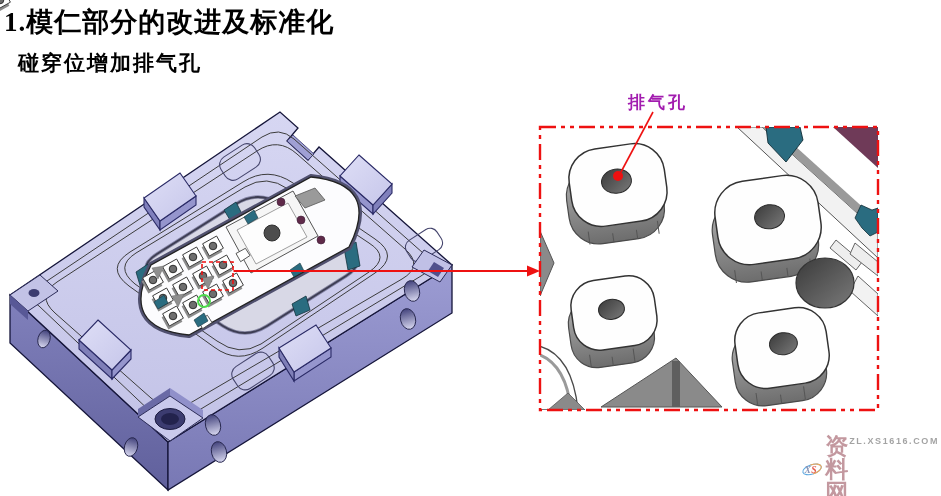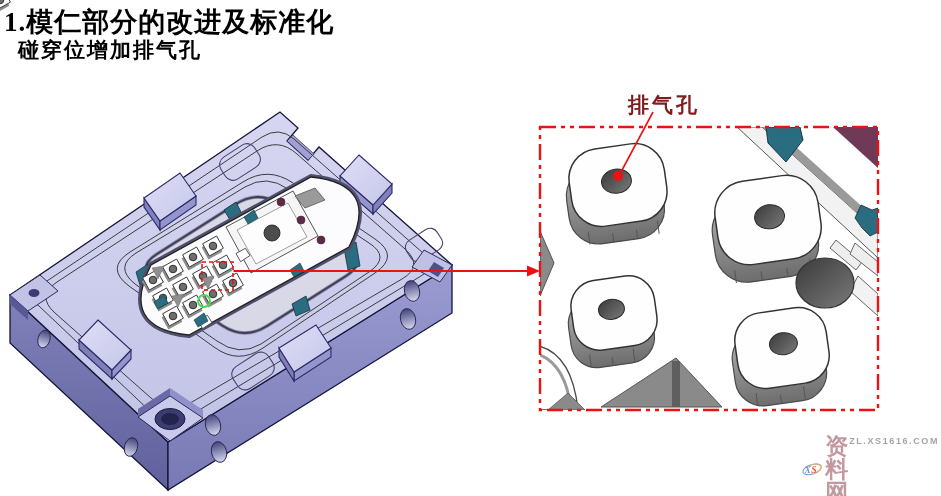--- a/index.html
+++ b/index.html
@@ -6,26 +6,26 @@
   body{
     width:941px;height:496px;position:relative;overflow:hidden;
     background:#ffffff;
     font-family:"Liberation Serif","DejaVu Serif",serif;
   }
   .page-title{
     position:absolute;left:4px;top:4px;
     font-size:27px;font-weight:600;color:#000;letter-spacing:1px;white-space:nowrap;text-align:right;
   }
   .page-subtitle{
-    position:absolute;left:18px;top:36px;
+    position:absolute;left:18px;top:49px;
     font-size:21px;font-weight:600;color:#000;letter-spacing:2px;white-space:nowrap;
   }
   .vent-label{
     position:absolute;left:628px;top:91px;
-    font-size:21px;font-weight:600;color:#7f1d1d;letter-spacing:3px;white-space:nowrap;
+    font-size:17px;font-weight:600;color:#a21caf;letter-spacing:3px;white-space:nowrap;
   }
   svg.scene{position:absolute;left:0;top:0;}
   .watermark{
     position:absolute;left:801px;top:444px;width:138px;height:50px;
     display:flex;align-items:center;opacity:.9;
     font-family:"Liberation Sans","DejaVu Sans",sans-serif;
   }
   .wm-text{display:flex;flex-direction:row;line-height:1;margin-left:2px;}
   .wm-name{font-size:23px;font-weight:bold;color:#bd8d95;letter-spacing:1px;}
   .wm-url{font-size:9px;font-weight:bold;color:#9a9a9a;letter-spacing:1.6px;margin-top:2px;}

